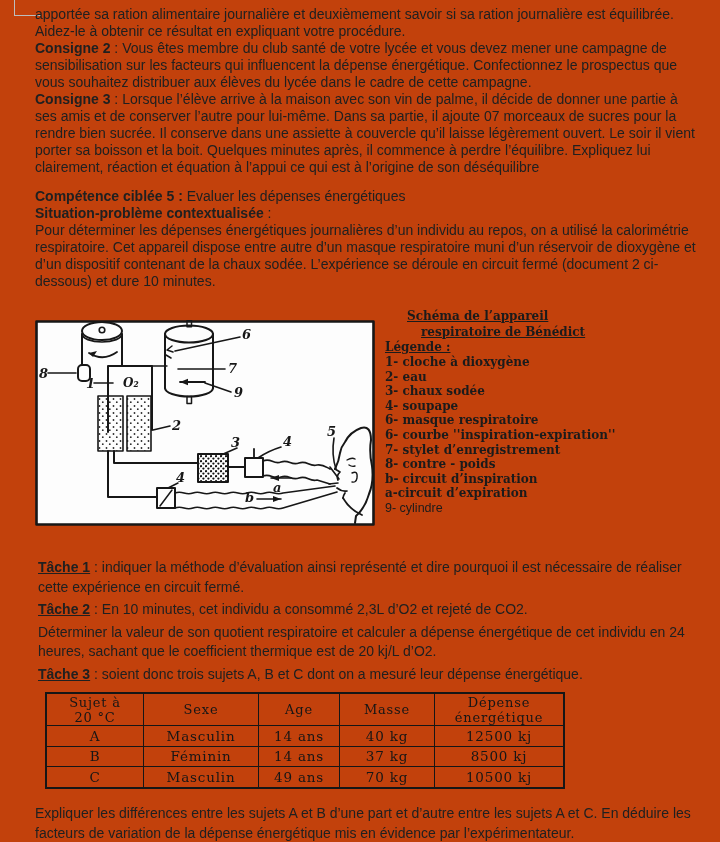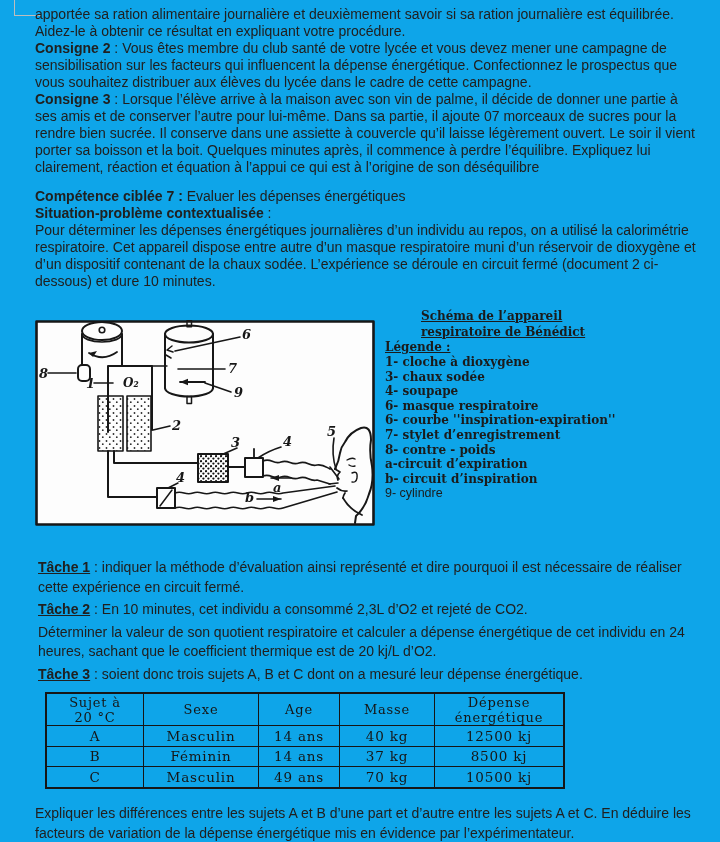--- a/index.html
+++ b/index.html
@@ -1,34 +1,34 @@
 <!DOCTYPE html>
 <html><head>
 <meta charset="utf-8">
 <style>
   html,body{margin:0;padding:0;background:#ffffff;}
-  .page{position:relative;width:720px;height:842px;background:#0ea5e9;overflow:hidden;
+  .page{position:relative;width:720px;height:842px;background:#c2410c;overflow:hidden;
         font-family:"Liberation Sans",sans-serif;color:#202020;}
   
   .corner-v{position:absolute;left:14px;top:0;width:1px;height:15px;background:#bdbdbd;}
   .corner-h{position:absolute;left:14px;top:15px;width:27px;height:1px;background:#bdbdbd;}
 
   .flow{position:absolute;left:35px;top:6px;width:665px;}
   p.body{margin:0;font-size:14px;line-height:17px;}
   .lb{font-weight:700;}
   .lbu{font-weight:700;text-decoration:underline;}
   .sp12{height:12px;}
 
   
   .figure-row{position:relative;height:252px;}
   .fig-svg{position:absolute;left:0;top:30px;}
   .legend{position:absolute;left:350px;top:18px;width:300px;
           font-family:"DejaVu Serif",serif;font-weight:700;font-size:12px;
           line-height:14.6px;color:#1b1b1b;}
-  .legend .cap1{margin-left:36px;text-decoration:underline;line-height:16px;}
+  .legend .cap1{margin-left:22px;text-decoration:underline;line-height:16px;}
   .legend .cap2{text-decoration:underline;line-height:16px;margin-left:36px;}
   .legend .lt{text-decoration:underline;line-height:15px;}
   .legend .item{}
   .legend .item.sans{font-family:"Liberation Sans",sans-serif;font-weight:400;font-size:12.5px;}
 
   
   p.tasks{margin:3px;font-size:14px;line-height:19.5px;}
   .t1{margin-top:16px !important;}
 
   
@@ -57,21 +57,21 @@
   <div class="flow">
 
     <p class="body"><span>apportée sa ration alimentaire journalière et deuxièmement savoir si sa ration journalière est équilibrée. Aidez-le à obtenir ce résultat en expliquant votre procédure.</span></p>
 
     <p class="body"><span class="lb">Consigne 2</span><span> : </span><span>Vous êtes membre du club santé de votre lycée et vous devez mener une campagne de sensibilisation sur les facteurs qui influencent la dépense énergétique. Confectionnez le prospectus que vous souhaitez distribuer aux élèves du lycée dans le cadre de cette campagne.</span></p>
 
     <p class="body"><span class="lb">Consigne 3</span><span> : </span><span>Lorsque l’élève arrive à la maison avec son vin de palme, il décide de donner une partie à ses amis et de conserver l’autre pour lui-même. Dans sa partie, il ajoute 07 morceaux de sucres pour la rendre bien sucrée. Il conserve dans une assiette à couvercle qu’il laisse légèrement ouvert. Le soir il vient porter sa boisson et la boit. Quelques minutes après, il commence à perdre l’équilibre. Expliquez lui clairement, réaction et équation à l’appui ce qui est à l’origine de son déséquilibre</span></p>
 
     <div class="sp12"></div>
 
-    <p class="body"><span class="lb">Compétence ciblée 7 :</span><span> Evaluer les dépenses énergétiques</span></p>
+    <p class="body"><span class="lb">Compétence ciblée 5 :</span><span> Evaluer les dépenses énergétiques</span></p>
 
     <p class="body"><span class="lb">Situation-problème contextualisée</span><span> :</span></p>
 
     <p class="body"><span>Pour déterminer les dépenses énergétiques journalières d’un individu au repos, on a utilisé la calorimétrie respiratoire. Cet appareil dispose entre autre d’un masque respiratoire muni d’un réservoir de dioxygène et d’un dispositif contenant de la chaux sodée. L’expérience se déroule en circuit fermé (document 2 ci-dessous) et dure 10 minutes.</span></p>
 
     <div class="figure-row">
       <svg class="fig-svg" width="340" height="206" viewBox="0 0 340 206" xmlns="http://www.w3.org/2000/svg">
         <defs>
           <pattern id="pw" width="7" height="7" patternUnits="userSpaceOnUse">
             <circle cx="1.5" cy="2" r="0.9" fill="#2a2a2a"></circle>
@@ -164,28 +164,29 @@
           <text class="mk" x="238" y="172">a</text>
           <text class="mk" x="210" y="182">b</text>
         </g>
       </svg>
 
       <div class="legend">
         <div class="cap1">Schéma de l’appareil</div>
         <div class="cap2">respiratoire de Bénédict</div>
         <div class="lt">Légende :</div>
         <div class="item">1- cloche à dioxygène</div>
+        <div class="item">2- eau</div>
         <div class="item">3- chaux sodée</div>
         <div class="item">4- soupape</div>
         <div class="item">6- masque respiratoire</div>
         <div class="item">6- courbe ''inspiration-expiration''</div>
         <div class="item">7- stylet d’enregistrement</div>
         <div class="item">8- contre - poids</div>
+        <div class="item">b- circuit d’inspiration</div>
         <div class="item">a-circuit d’expiration</div>
-        <div class="item">b- circuit d’inspiration</div>
         <div class="item sans">9- cylindre</div>
       </div>
     </div>
 
     <p class="tasks t1"><span class="lbu">Tâche 1</span><span> : </span><span>indiquer la méthode d’évaluation ainsi représenté et dire pourquoi il est nécessaire de réaliser cette expérience en circuit fermé.</span></p>
 
     <p class="tasks"><span class="lbu">Tâche 2</span><span> : </span><span>En 10 minutes, cet individu a consommé 2,3L d’O2 et rejeté de CO2.</span></p>
 
     <p class="tasks"><span>Déterminer la valeur de son quotient respiratoire et calculer a dépense énergétique de cet individu en 24 heures, sachant que le coefficient thermique est de 20 kj/L d’O2.</span></p>
 

